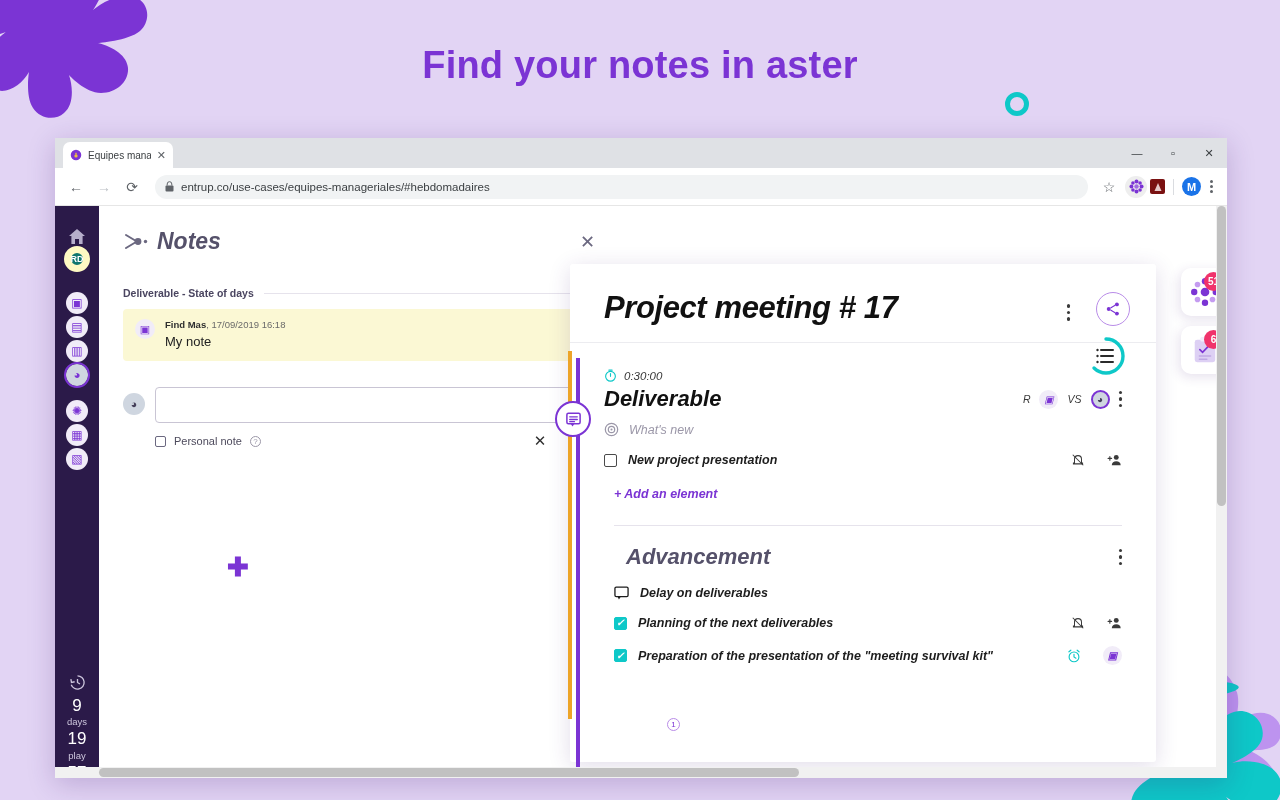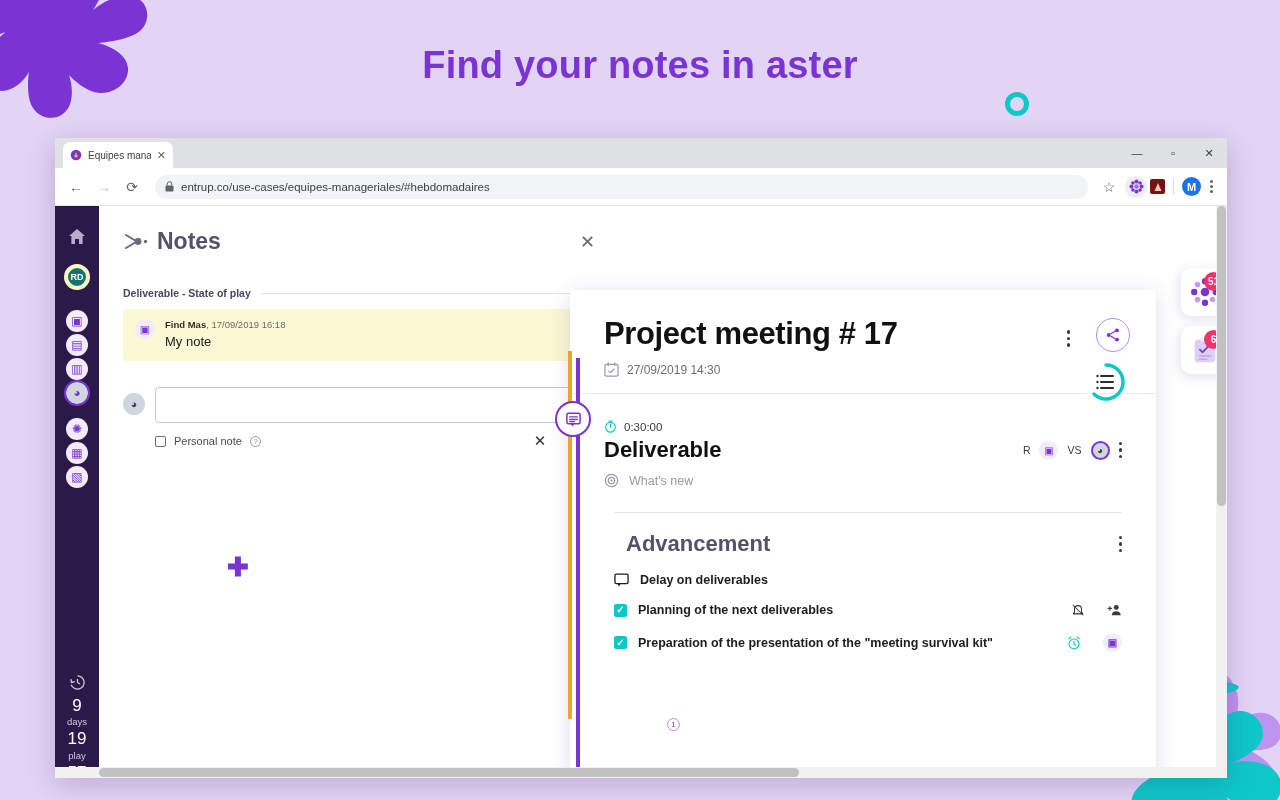--- a/index.html
+++ b/index.html
@@ -99,22 +99,21 @@
   .rail {
     position: absolute; left: 0; top: 0; width: 44px; height: 572px;
     background: #2b1a49;
     display: flex; flex-direction: column; align-items: center;
   }
   .rail-home { margin-top: 22px; color: #b6aecb; font-size: 17px; }
   .rail-avatar {
     width: 26px; height: 26px; border-radius: 50%;
     display: flex; align-items: center; justify-content: center;
     font-size: 9px; font-weight: 700; color: #fff;
-    background: #0f766e; border: 4px solid #fef9c3;
-    margin-top: 18px;
+    background: #0f766e; border: 7px solid #fef9c3;
   }
   .rail-group { display: flex; flex-direction: column; align-items: center; gap: 2px; }
   .rail-group.g1 { margin-top: 20px; }
   .rail-group.g2 { margin-top: 14px; }
   .bot {
     width: 22px; height: 22px; border-radius: 50%; background: #f1ecf8;
     display: flex; align-items: center; justify-content: center;
     font-size: 12px; color: #7b34d4; line-height: 1;
   }
   .bot.sel { outline: 2px solid #7b34d4; background: #cfd5df; }
@@ -128,21 +127,21 @@
   .rail-timer .unit { font-size: 9.5px; line-height: 1.3; }
   .rail-timer .cut { height: 16px; overflow: hidden; }
 
   
   .notes {
     position: absolute; left: 44px; top: 0; width: 520px; height: 572px;
     background: #fff; padding: 22px 24px 0 24px;
   }
   .notes-head { display: flex; align-items: center; }
   .notes-logo { width: 26px; height: 20px; margin-right: 8px; }
-  .notes-title { font-size: 23px; font-weight: 700; color: #55516a; }
+  .notes-title { font-size: 23px; font-weight: 700; color: #55516a; font-style: italic; }
   .notes-x { margin-left: auto; font-size: 18px; color: #6b6880; line-height: 1; }
 
   .sec-label {
     display: flex; align-items: center; gap: 10px;
     margin-top: 32px; font-size: 10.5px; font-weight: 700; color: #4a4560;
     white-space: nowrap;
   }
   .sec-label .rule { flex: 1 1 auto; height: 1px; background: #e6e3ec; }
 
   .note-card {
@@ -194,24 +193,24 @@
   .stripe-orange { position: absolute; left: 513px; top: 145px; width: 4px; height: 368px; background: #eda428; z-index: 3; }
   .stripe-purple { position: absolute; left: 521px; top: 152px; width: 4px; height: 420px; background: #7b34d4; z-index: 3; }
   .bubble-node {
     position: absolute; left: 500px; top: 195px; width: 36px; height: 36px;
     border-radius: 50%; background: #fff; border: 2px solid #7b34d4;
     display: flex; align-items: center; justify-content: center; z-index: 4;
   }
 
   
   .meetcard {
-    position: absolute; left: 515px; top: 84px; width: 586px; height: 498px;
+    position: absolute; left: 515px; top: 58px; width: 586px; height: 498px;
     background: #fff; border-radius: 3px;
     box-shadow: 0 4px 22px rgba(70,40,120,.16);
-    z-index: 2; overflow: hidden;
+    z-index: 2; overflow: hidden; font-style: italic;
   }
   .mc-head { padding: 26px 34px 16px 34px; border-bottom: 1px solid #ececf0; position: relative; }
   .mc-title { font-size: 31px; font-weight: 700; color: #111; letter-spacing: -.4px; }
   .mc-date { display: flex; align-items: center; gap: 8px; margin-top: 10px; font-size: 12px; color: #6e6a7d; }
   .cal-ico { width: 15px; height: 15px; }
   .mc-head-kebab { position: absolute; right: 86px; top: 40px; }
   .share-btn {
     position: absolute; right: 26px; top: 28px; width: 34px; height: 34px;
     border-radius: 50%; border: 1.5px solid #b98ce8; color: #7b34d4;
     display: flex; align-items: center; justify-content: center;
@@ -413,21 +412,21 @@
               <path d="M3 16 13 10"></path>
           </g>
           <circle cx="15" cy="9.5" r="3.4" fill="#6b6880"></circle>
           <circle cx="22.5" cy="9.5" r="1.7" fill="#6b6880"></circle>
         </svg>
         <div class="notes-title">Notes</div>
         <div class="notes-x">✕</div>
       </div>
 
       <div class="sec-label">
-        <span>Deliverable - State of play</span>
+        <span>Deliverable - State of days</span>
         <span class="rule"></span>
       </div>
 
       <div class="note-card">
         <div class="note-av">▣</div>
         <div>
           <div class="note-meta">
             <b>Find Mas</b><span>,</span>
             <span>17/09/2019 16:18</span>
           </div>
@@ -466,28 +465,20 @@
       <svg width="17" height="17" viewBox="0 0 18 18">
         <rect x="2" y="2.5" width="14" height="11" rx="1.6" fill="none" stroke="#7b34d4" stroke-width="1.6"></rect>
         <path d="M5 6.2h8M5 9h8M5 11.3h5" stroke="#7b34d4" stroke-width="1.4" stroke-linecap="round"></path>
         <path d="M6 13.5 8 16.4 10 13.5z" fill="#7b34d4"></path>
       </svg>
     </div>
 
     <div class="meetcard">
       <div class="mc-head">
         <div class="mc-title">Project meeting # 17</div>
-        <div class="mc-date">
-          <svg class="cal-ico" viewBox="0 0 16 16">
-            <rect x="1" y="2.5" width="14" height="12.5" rx="1.6" fill="none" stroke="#9b97a8" stroke-width="1.3"></rect>
-            <path d="M4.5 0.8v3M11.5 0.8v3" stroke="#9b97a8" stroke-width="1.3" stroke-linecap="round"></path>
-            <path d="M4.8 9.4 7 11.4l4-4.2" fill="none" stroke="#9b97a8" stroke-width="1.3"></path>
-          </svg>
-          <span>27/09/2019 14:30</span>
-        </div>
         <div class="mc-head-kebab kebab">
             <i></i>
             <i></i>
             <i></i>
           </div>
         <div class="share-btn">
           <svg width="16" height="16" viewBox="0 0 18 18">
             <circle cx="13.4" cy="3.8" r="2.2" fill="#7b34d4"></circle>
             <circle cx="13.4" cy="14.2" r="2.2" fill="#7b34d4"></circle>
             <circle cx="4.2" cy="9" r="2.2" fill="#7b34d4"></circle>
@@ -535,21 +526,37 @@
 
           <div class="whatsnew">
             <svg class="target-ico" viewBox="0 0 16 16">
               <circle cx="8" cy="8" r="6.6" fill="none" stroke="#9b97a8" stroke-width="1.3"></circle>
               <circle cx="8" cy="8" r="3.4" fill="none" stroke="#9b97a8" stroke-width="1.3"></circle>
               <circle cx="8" cy="8" r="1.1" fill="#9b97a8"></circle>
             </svg>
             <span>What's new</span>
           </div>
 
-
+          <div class="task">
+            <span class="box"></span>
+            <span>New project presentation</span>
+            <span class="tail">
+              <svg class="mute-ico" width="14" height="14" viewBox="0 0 16 16">
+                <path d="M4 11.4V7a4 4 0 0 1 8 0v4.4h1.2v1H2.8v-1z" fill="none" stroke="#3a3a3a" stroke-width="1.2"></path>
+                <path d="M2 2l12 12" stroke="#3a3a3a" stroke-width="1.2"></path>
+              </svg>
+              <svg class="addp-ico" width="15" height="14" viewBox="0 0 17 16">
+                <circle cx="10.5" cy="5" r="2.8" fill="#3a3a3a"></circle>
+                <path d="M5.4 14c0-2.8 2.3-4.6 5.1-4.6s5.1 1.8 5.1 4.6z" fill="#3a3a3a"></path>
+                <path d="M1.2 6.2h4M3.2 4.2v4" stroke="#3a3a3a" stroke-width="1.3" stroke-linecap="round"></path>
+              </svg>
+            </span>
+          </div>
+
+          <div class="addel">+ Add an element</div>
         </div>
 
         <div class="divider"></div>
 
         <div style="position:relative;">
           <div class="blk-head" style="margin-top:18px; margin-left:22px;">
             <div class="blk-title muted">Advancement</div>
             <div class="blk-right">
               <span class="kebab">
                   <i></i>

